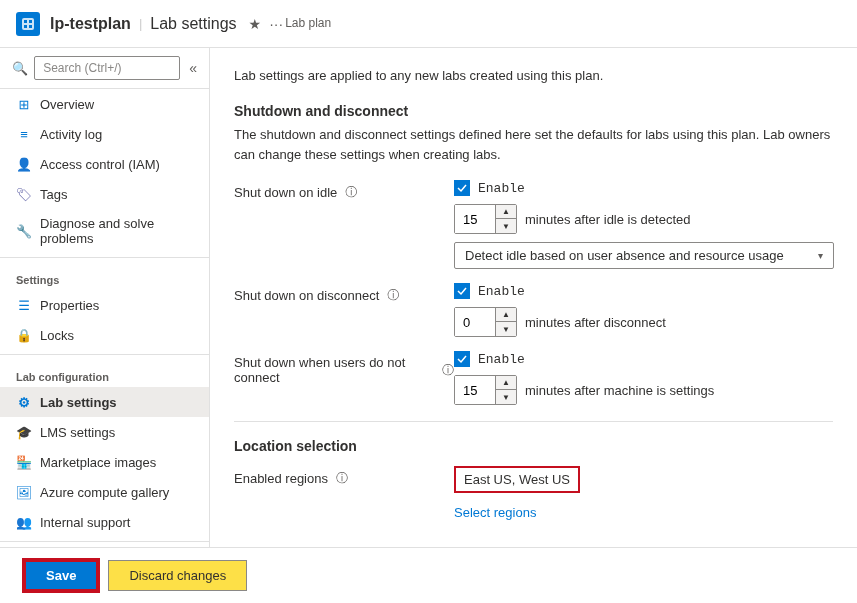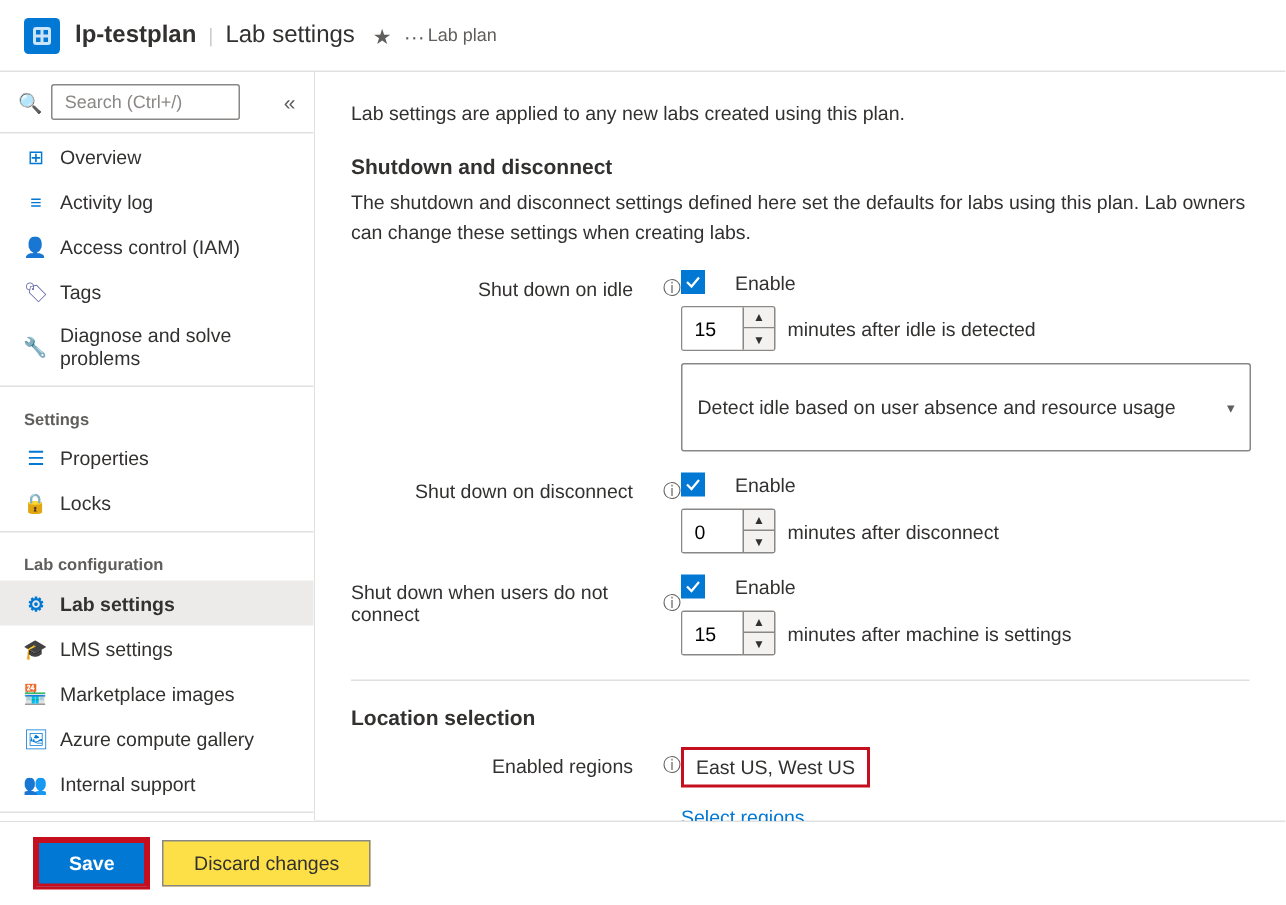--- a/index.html
+++ b/index.html
@@ -17,54 +17,54 @@
     .top-bar-star, .top-bar-more { color: #605e5c; cursor: pointer; font-size: 14px; }
     .top-bar-title-group { display: flex; flex-direction: row; }
     .top-bar-title-row { display: flex; align-items: center; }
 
     
     .main-layout { display: flex; flex: 1; overflow: hidden; }
 
     
     .sidebar { width: 210px; border-right: 1px solid #e0e0e0; background: #fff; overflow-y: auto; flex-shrink: 0; padding-bottom: 16px; }
     .sidebar-search { padding: 8px 12px; border-bottom: 1px solid #e0e0e0; display: flex; align-items: center; gap: 6px; }
-    .sidebar-search-input { border: 1px solid #8a8886; border-radius: 2px; padding: 4px 8px; font-size: 12px; width: 126px; outline: none; color: #323130; }
+    .sidebar-search-input { border: 1px solid #8a8886; border-radius: 2px; padding: 4px 8px; font-size: 12px; width: 146px; outline: none; color: #323130; }
     .sidebar-search-input::placeholder { color: #8a8886; }
     .sidebar-collapse-btn { margin-left: auto; color: #605e5c; cursor: pointer; font-size: 14px; }
 
     .sidebar-item { display: flex; align-items: center; padding: 7px 16px; cursor: pointer; gap: 8px; color: #323130; font-size: 13px; }
     .sidebar-item.active { background: #edebe9; font-weight: 600; }
     .sidebar-item-icon { width: 16px; height: 16px; flex-shrink: 0; display: flex; align-items: center; justify-content: center; }
 
     .sidebar-section-label { font-size: 11px; font-weight: 600; color: #605e5c; padding: 12px 16px 4px; text-transform: none; }
     .sidebar-divider { border: none; border-top: 1px solid #e0e0e0; margin: 4px 0; }
 
     
     .content { flex: 1; overflow-y: auto; padding: 20px 24px; }
     .content-description { font-size: 13px; color: #323130; margin-bottom: 20px; }
     .section-title { font-size: 14px; font-weight: 700; color: #323130; margin-bottom: 6px; }
     .section-description { font-size: 13px; color: #323130; margin-bottom: 16px; line-height: 1.5; }
 
     .settings-row { display: flex; align-items: flex-start; margin-bottom: 14px; }
-    .settings-row-label { width: 220px; flex-shrink: 0; font-size: 13px; color: #323130; padding-top: 4px; display: flex; align-items: center; gap: 20px; justify-content: flex-end; }
+    .settings-row-label { width: 220px; flex-shrink: 0; font-size: 13px; color: #323130; padding-top: 4px; display: flex; align-items: center; gap: 8px; }
     .settings-row-content { display: flex; flex-direction: column; gap: 8px; }
     .info-icon { color: #605e5c; font-size: 12px; cursor: pointer; }
 
-    .checkbox-row { display: flex; align-items: center; gap: 20px; }
+    .checkbox-row { display: flex; align-items: center; gap: 8px; font-family: Liberation Mono, monospace; }
     .checkbox { width: 16px; height: 16px; background: #0078d4; border: none; display: flex; align-items: center; justify-content: center; flex-shrink: 0; }
     .checkbox svg { fill: #fff; width: 10px; height: 10px; }
 
     .input-with-stepper { display: flex; align-items: center; gap: 8px; }
     .stepper-input { display: flex; align-items: stretch; border: 1px solid #8a8886; border-radius: 2px; }
     .stepper-input input { width: 40px; border: none; outline: none; padding: 4px 8px; font-size: 13px; text-align: left; }
     .stepper-buttons { display: flex; flex-direction: column; border-left: 1px solid #8a8886; }
     .stepper-btn { background: #f3f2f1; border: none; cursor: pointer; width: 20px; height: 14px; display: flex; align-items: center; justify-content: center; font-size: 8px; color: #323130; }
     .stepper-btn:first-child { border-bottom: 1px solid #8a8886; }
 
-    .dropdown-select { display: flex; align-items: center; border: 1px solid #8a8886; border-radius: 2px; padding: 21px 10px; min-width: 380px; cursor: pointer; background: #fff; justify-content: space-between; font-size: 13px; }
+    .dropdown-select { display: flex; align-items: center; border: 1px solid #8a8886; border-radius: 2px; padding: 5px 10px; min-width: 380px; cursor: pointer; background: #fff; justify-content: space-between; font-size: 13px; }
     .dropdown-select-text { color: #323130; }
     .dropdown-arrow { color: #605e5c; font-size: 10px; }
 
     .location-section { margin-top: 10px; }
     .location-divider { border: none; border-top: 1px solid #e0e0e0; margin: 16px 0; }
 
     .regions-box { border: 2px solid #c50f1f; padding: 4px 8px; display: inline-block; background: #fff; font-size: 13px; font-weight: 400; color: #323130; }
     .select-regions-link { color: #0078d4; cursor: pointer; text-decoration: none; font-size: 13px; display: block; margin-top: 4px; }
 
     

